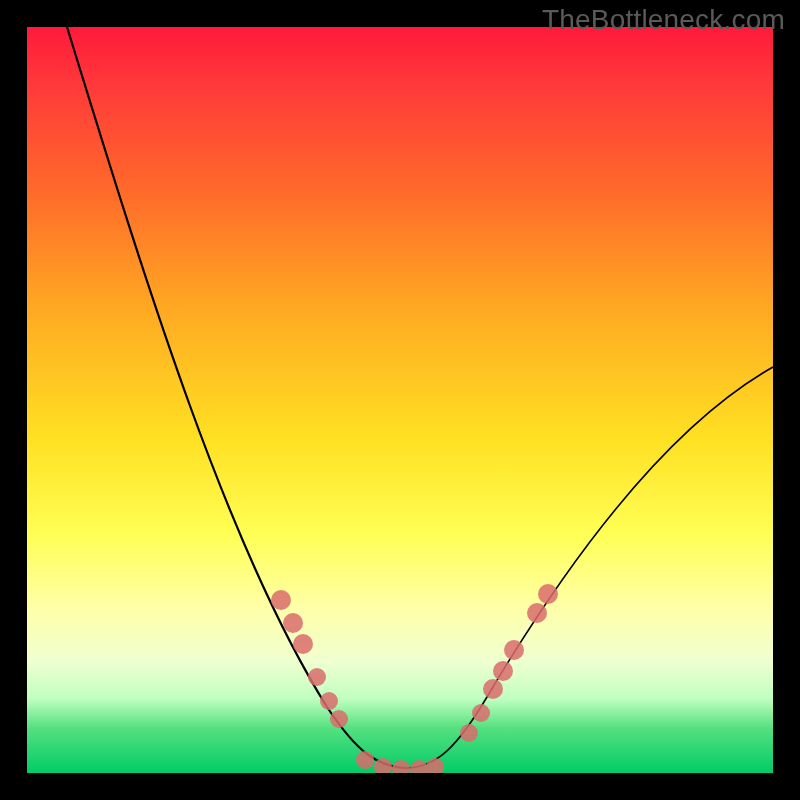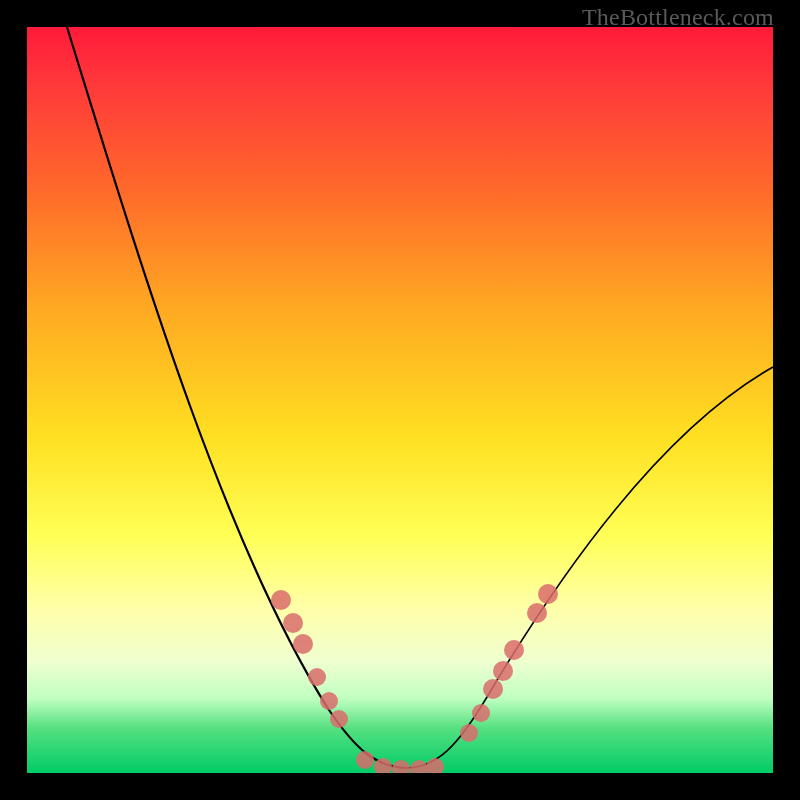--- a/index.html
+++ b/index.html
@@ -19,23 +19,23 @@
       #ffff55 68%,
       #ffffaa 78%,
       #f0ffd0 85%,
       #c0ffc0 90%,
       #55e080 94%,
       #00cc66 100%);
   }
   .watermark {
     position: absolute;
     top: 4px;
-    right: 26px;
-    font-family: Liberation Serif, serif;
-    font-size: 24px;
+    right: 15px;
+    font-family: Liberation Sans, sans-serif;
+    font-size: 28px;
     color: #5a5a5a;
     letter-spacing: 0.2px;
   }
   svg.curves {
     position: absolute;
     left: 0; top: 0;
     width: 746px; height: 746px;
   }
   .dot {
     fill: #d96c6c;

